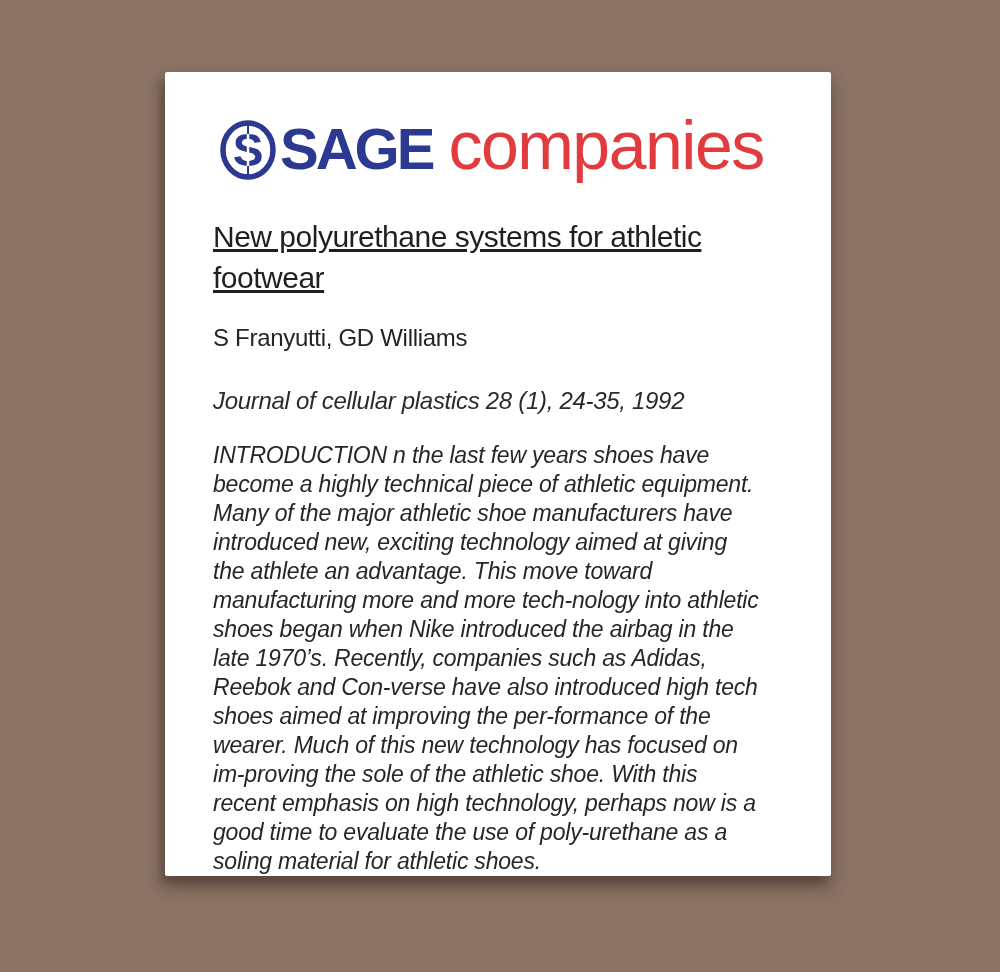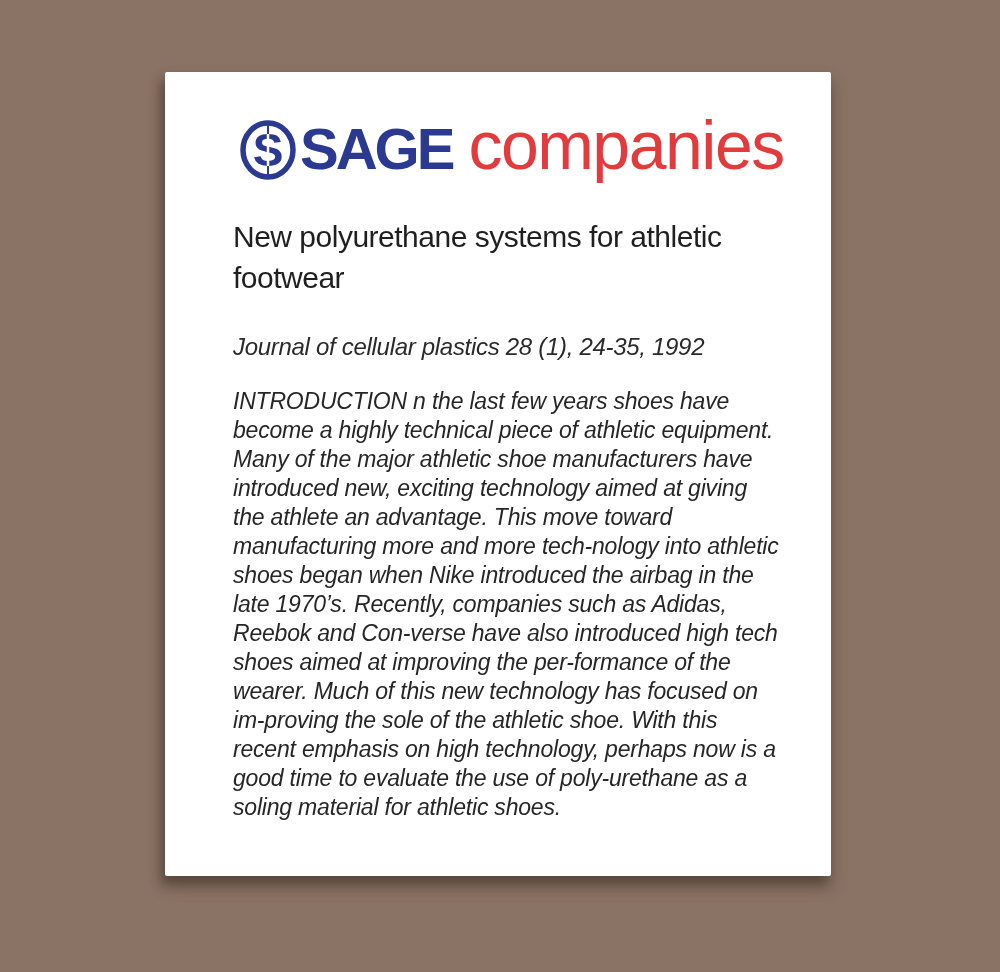--- a/index.html
+++ b/index.html
@@ -10,21 +10,21 @@
   }
   body { background: #8a7264; position: relative; }
 
   .card {
     position: absolute;
     left: 165px; top: 72px;
     width: 666px; height: 804px;
     background: #ffffff;
     border-radius: 2px;
     box-shadow: -5px 8px 10px rgba(62,48,40,0.40), 0 10px 16px rgba(62,48,40,0.42);
-    padding: 34px 52px 0 68px;
+    padding: 34px 52px 0 48px;
   }
 
   .logo-row {
     display: flex;
     align-items: baseline;
     height: 96px;
   }
   .logo-icon {
     align-self: flex-end;
     margin-left: 6px;
@@ -46,20 +46,21 @@
   }
 
   .article-title {
     margin-top: 14px;
     width: 550px;
     font-size: 30px;
     font-weight: 400;
     letter-spacing: -0.5px;
     line-height: 41px;
     color: #1f1f1f;
+    text-decoration: underline;
   }
   .article-authors {
     margin-top: 26px;
     font-size: 24px;
     letter-spacing: -0.3px;
     color: #242424;
   }
   .article-source {
     margin-top: 35px;
     font-size: 24px;
@@ -91,18 +92,19 @@
         <text x="29" y="46" text-anchor="middle" font-family="Liberation Sans, sans-serif" font-size="46" font-weight="bold" fill="#2b3990">S</text>
         <line x1="29" y1="14" x2="29" y2="46" stroke="#ffffff" stroke-width="2.5"></line>
       </svg>
     </span>
     <span class="sage-wordmark">SAGE</span>
     <span class="journals-wordmark">companies</span>
   </div>
 
   <div class="article-title">New polyurethane systems for athletic footwear</div>
 
+  <div class="article-authors">S Franyutti, GD Williams</div>
 
   <div class="article-source">Journal of cellular plastics 28 (1), 24-35, 1992</div>
 
   <div class="article-abstract">INTRODUCTION n the last few years shoes have become a highly technical piece of athletic equipment. Many of the major athletic shoe manufacturers have introduced new, exciting technology aimed at giving the athlete an advantage. This move toward manufacturing more and more tech-nology into athletic shoes began when Nike introduced the airbag in the late 1970’s. Recently, companies such as Adidas, Reebok and Con-verse have also introduced high tech shoes aimed at improving the per-formance of the wearer. Much of this new technology has focused on im-proving the sole of the athletic shoe. With this recent emphasis on high technology, perhaps now is a good time to evaluate the use of poly-urethane as a soling material for athletic shoes.</div>
 
 </div>
 
 </body></html>

